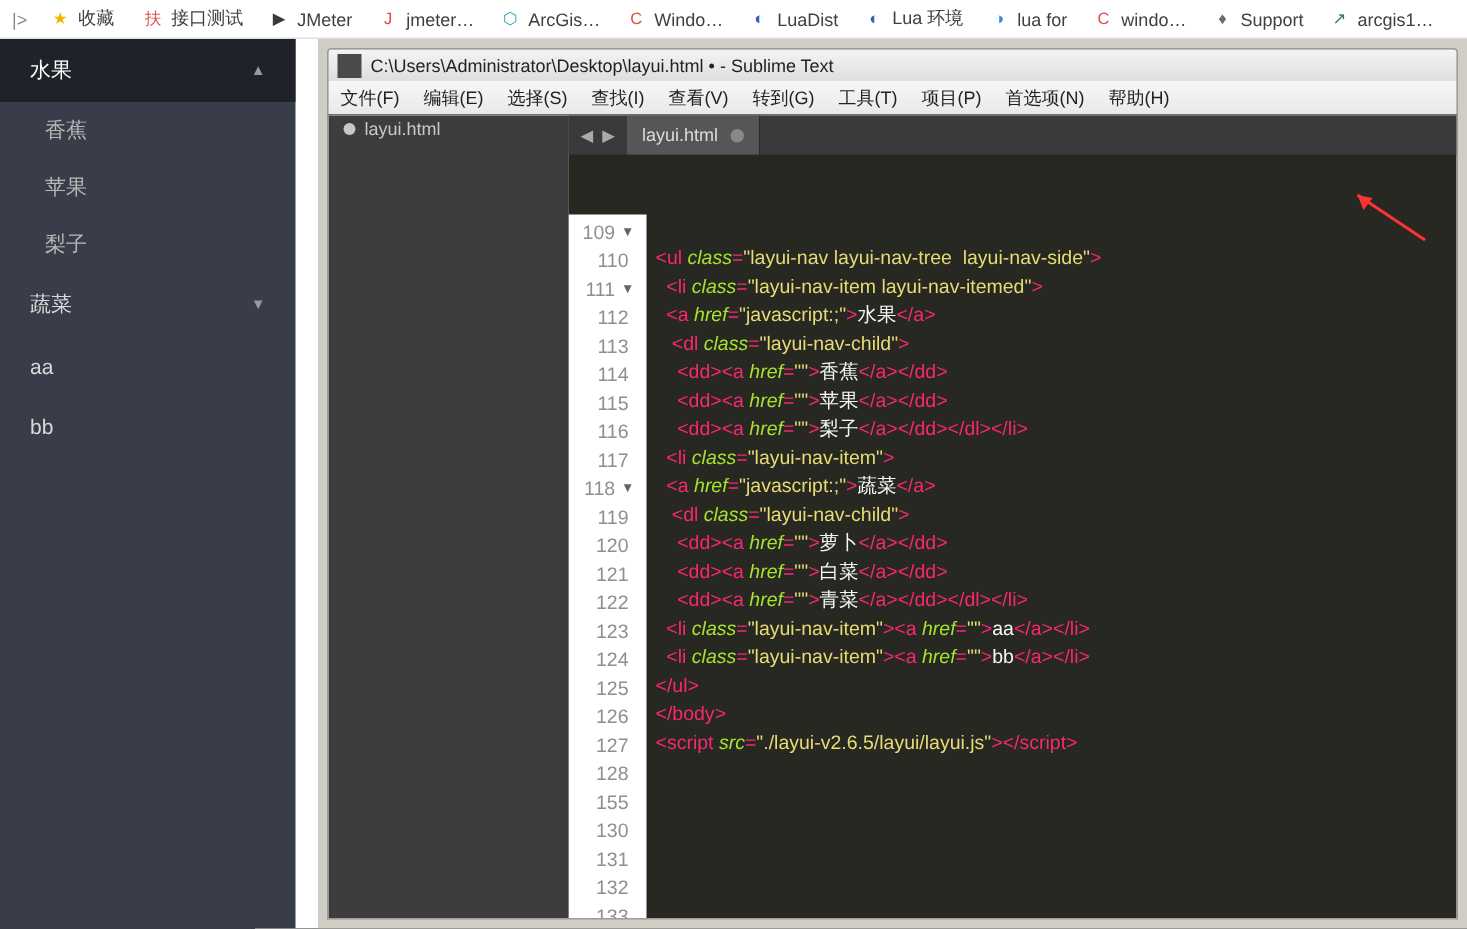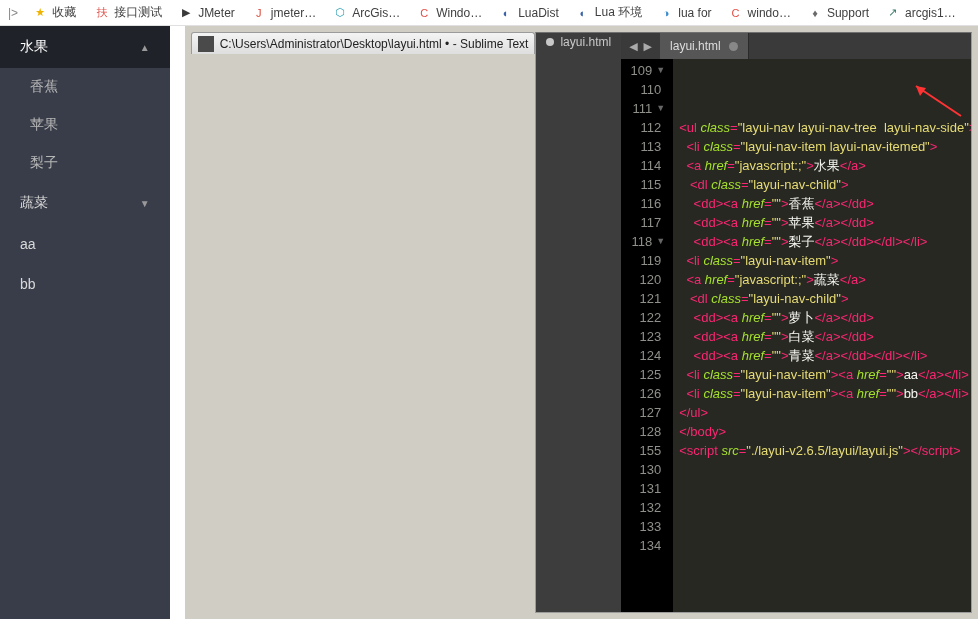--- a/index.html
+++ b/index.html
@@ -11,21 +11,21 @@
     .bm-icon { width: 16px; height: 16px; display: inline-flex; align-items: center; justify-content: center; font-size: 11px; }
 
     .main-area { display: flex; flex: 1; overflow: hidden; gap: 15px; }
 
     .layui-nav { width: 197px; background: #393d49; color: #fff; display: flex; flex-direction: column; }
     .nav-item { display: flex; align-items: center; justify-content: space-between; padding: 12px 20px; font-size: 14px; cursor: pointer; color: #d9d9d9; }
     .nav-item-active { background: #1f2228; color: #fff; }
     .nav-dropdown-icon { font-size: 10px; color: #999; }
     .nav-child { padding: 10px 30px; font-size: 14px; color: #b7b7b7; cursor: pointer; }
 
-    .editor-wrap { flex: 1; display: flex; flex-direction: row; background: #d0cdc5; padding: 6px; gap: 0; }
+    .editor-wrap { flex: 1; display: flex; flex-direction: column; background: #d0cdc5; padding: 6px; gap: 0; }
 
     .st-title-bar { display: flex; align-items: center; height: 22px; background: linear-gradient(#f4f4f4, #dedede); border: 1px solid #9b9b9b; border-bottom: none; border-radius: 3px 3px 0 0; padding: 0 6px; font-size: 12px; color: #222; }
     .st-title-icon { width: 16px; height: 16px; background: #4a4a4a; margin-right: 6px; }
 
     .st-menu-bar { display: flex; align-items: center; height: 22px; background: linear-gradient(#f7f7f7, #e9e9e9); border-left: 1px solid #9b9b9b; border-right: 1px solid #9b9b9b; font-size: 12px; color: #222; }
     .mn-item { padding: 2px 8px; cursor: pointer; }
 
     .st-body { display: flex; flex: 1; border: 1px solid #9b9b9b; border-top: 1px solid #707070; overflow: hidden; }
 
     .st-sidebar { width: 160px; background: #3d3d3d; color: #c8c8c8; font-size: 12px; display: flex; flex-direction: column; }
@@ -35,21 +35,21 @@
 
     .st-editor { flex: 1; display: flex; flex-direction: column; background: #272822; }
 
     .st-tabs { display: flex; align-items: center; height: 26px; background: #3a3a3a; font-size: 12px; }
     .tab-nav { display: flex; gap: 2px; padding: 0 6px; color: #aaa; }
     .tab-navbtn { cursor: pointer; font-size: 11px; padding: 0 2px; }
     .tab-file { display: flex; align-items: center; background: #565656; color: #ddd; padding: 4px 10px; height: 100%; gap: 8px; cursor: pointer; border-right: 1px solid #2a2a2a; }
     .tab-dirty-dot { width: 9px; height: 9px; border-radius: 50%; background: #888; }
 
     .code-area { flex: 1; display: flex; font-family: Consolas, monospace; font-size: 13px; line-height: 19px; overflow: hidden; position: relative; }
-    .gutter { width: 52px; background: #000000; color: #90908a; text-align: right; padding: 2px 8px 2px 2px; }
+    .gutter { width: 52px; background: #ffffff; color: #90908a; text-align: right; padding: 2px 8px 2px 2px; margin-top: 40px; }
     .gutter .ln { display: flex; justify-content: flex-end; gap: 4px; }
     .fold { color: #666; font-size: 9px; }
     .code-lines { flex: 1; padding: 2px 6px; white-space: pre; color: #f8f8f2; position: relative; }
     .tag { color: #f92672; }
     .attr { color: #a6e22e; font-style: italic; }
     .str { color: #e6db74; }
     .txt { color: #f8f8f2; }
     .arrow { position: absolute; top: 22px; right: 16px; width: 60px; height: 40px; pointer-events: none; }
     .arrow-line { stroke: #ff3333; stroke-width: 2; fill: none; }
     .arrow-head { fill: #ff3333; }
@@ -133,20 +133,34 @@
       </div>
   </div>
 
   <div class="editor-wrap">
 
     <div class="st-title-bar">
       <span class="st-title-icon"></span>
       <span>C:\Users\Administrator\Desktop\layui.html • - Sublime Text</span>
     </div>
 
+    <div class="st-menu-bar">
+      <div id="menu-container" style="display:flex">
+          <span class="mn-item">文件(F)</span>
+          <span class="mn-item">编辑(E)</span>
+          <span class="mn-item">选择(S)</span>
+          <span class="mn-item">查找(I)</span>
+          <span class="mn-item">查看(V)</span>
+          <span class="mn-item">转到(G)</span>
+          <span class="mn-item">工具(T)</span>
+          <span class="mn-item">项目(P)</span>
+          <span class="mn-item">首选项(N)</span>
+          <span class="mn-item">帮助(H)</span>
+        </div>
+    </div>
 
     <div class="st-body">
 
       <div class="st-sidebar">
         <div class="st-file-item">
           <span class="st-dirty-dot"></span>
           <span>layui.html</span>
         </div>
       </div>
 

